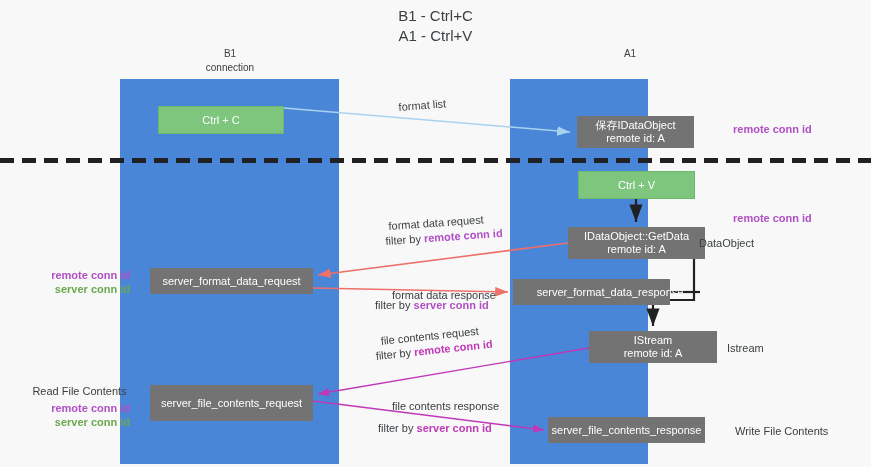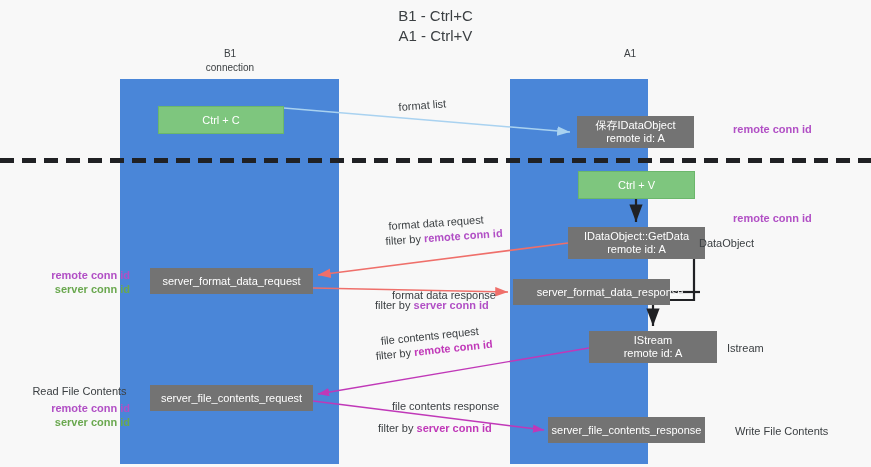--- a/index.html
+++ b/index.html
@@ -52,21 +52,21 @@
   .node.orange{background:#737373;}
   .node .l2{font-size:11px;}
 
   #n-ctrlc{left:158px;top:94px;width:126px;height:28px;margin-top:12px;}
   #n-saveido{left:577px;top:116px;width:117px;height:32px;}
   #n-ctrlv{left:578px;top:171px;width:117px;height:28px;}
   #n-getdata{left:568px;top:227px;width:137px;height:32px;}
   #n-sfdreq{left:150px;top:268px;width:163px;height:26px;}
   #n-sfdresp{left:513px;top:279px;width:157px;height:26px;padding-left:37px;}
   #n-istream{left:589px;top:331px;width:128px;height:32px;}
-  #n-sfcreq{left:150px;top:385px;width:163px;height:26px;}
+  #n-sfcreq{left:150px;top:385px;width:163px;height:36px;}
   #n-sfcresp{left:548px;top:417px;width:157px;height:26px;}
 
   
   .edge-label{font-size:11px;line-height:14px;color:#3c4043;white-space:nowrap;}
   .edge-label .hl-purple{color:#b14fc5;font-weight:bold;}
   .edge-label .hl-magenta{color:#c038b8;font-weight:bold;}
 
   #lbl-formatlist{left:398px;top:100px;transform:rotate(-4.5deg);transform-origin:left top;}
   #lbl-fdreq1{left:388px;top:219px;transform:rotate(-4deg);transform-origin:left top;}
   #lbl-fdreq2{left:385px;top:234px;transform:rotate(-4deg);transform-origin:left top;}

